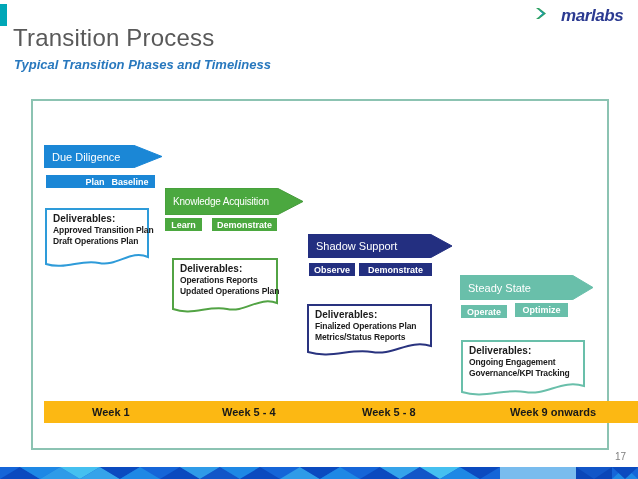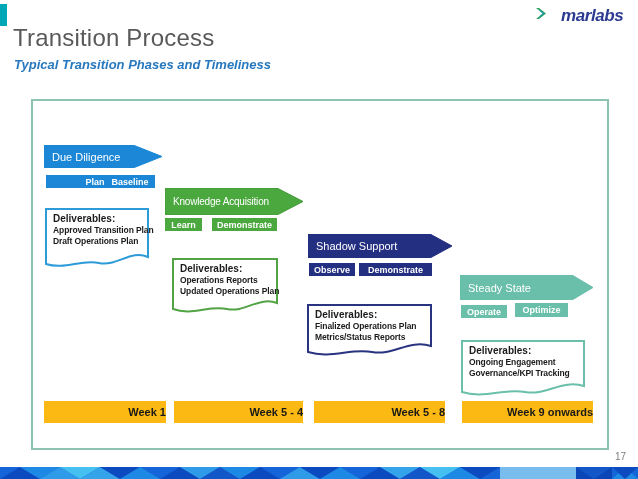--- a/index.html
+++ b/index.html
@@ -42,22 +42,22 @@
   .deliv-path{fill:#ffffff;stroke-width:2;}
   .s-blue{stroke:#2E9BD9;}
   .s-green{stroke:#52A344;}
   .s-navy{stroke:#29337F;}
   .s-teal{stroke:#69BFAA;}
   .deliv-text{position:absolute;left:8px;top:5px;color:#1b1b1b;}
   .deliv-head{font-size:10px;font-weight:bold;margin-bottom:1px;}
   .deliv-item{font-size:8.5px;font-weight:600;line-height:1.25;letter-spacing:-0.1px;white-space:nowrap;}
 
   .week-bar{position:absolute;top:401px;height:22px;background:#FCB813;
-    display:flex;align-items:center;justify-content:flex-end;
-    font-size:11px;font-weight:bold;color:#191919;}
+    display:flex;align-items:center;justify-content:flex-start;
+    font-size:11px;font-weight:bold;color:#191919;padding-left:48px;}
   .page-number{left:615px;top:451px;font-size:10px;color:#7f7f7f;}
   .footer-band{left:0;bottom:0;width:638px;height:12px;}
 </style>
 </head>
 <body>
 
 <div class="slide">
 
   <div class="abs corner-accent"></div>
 

